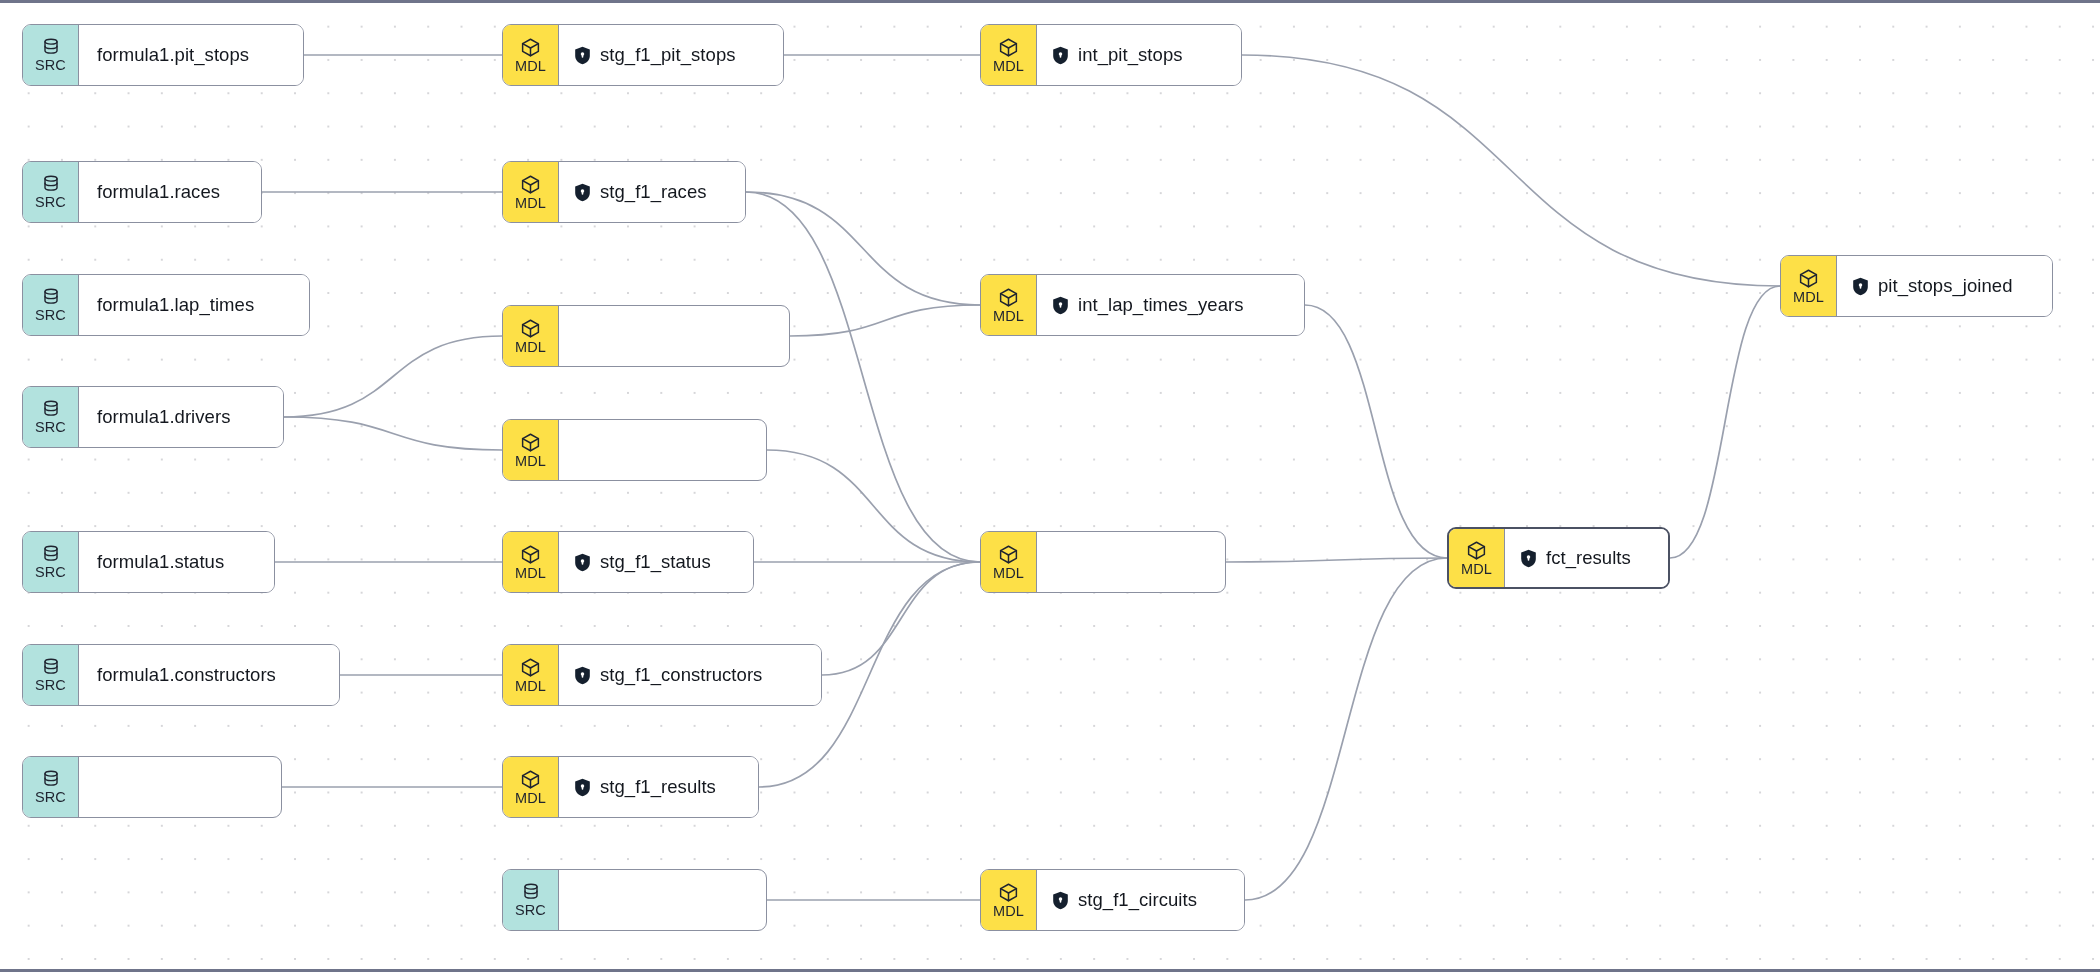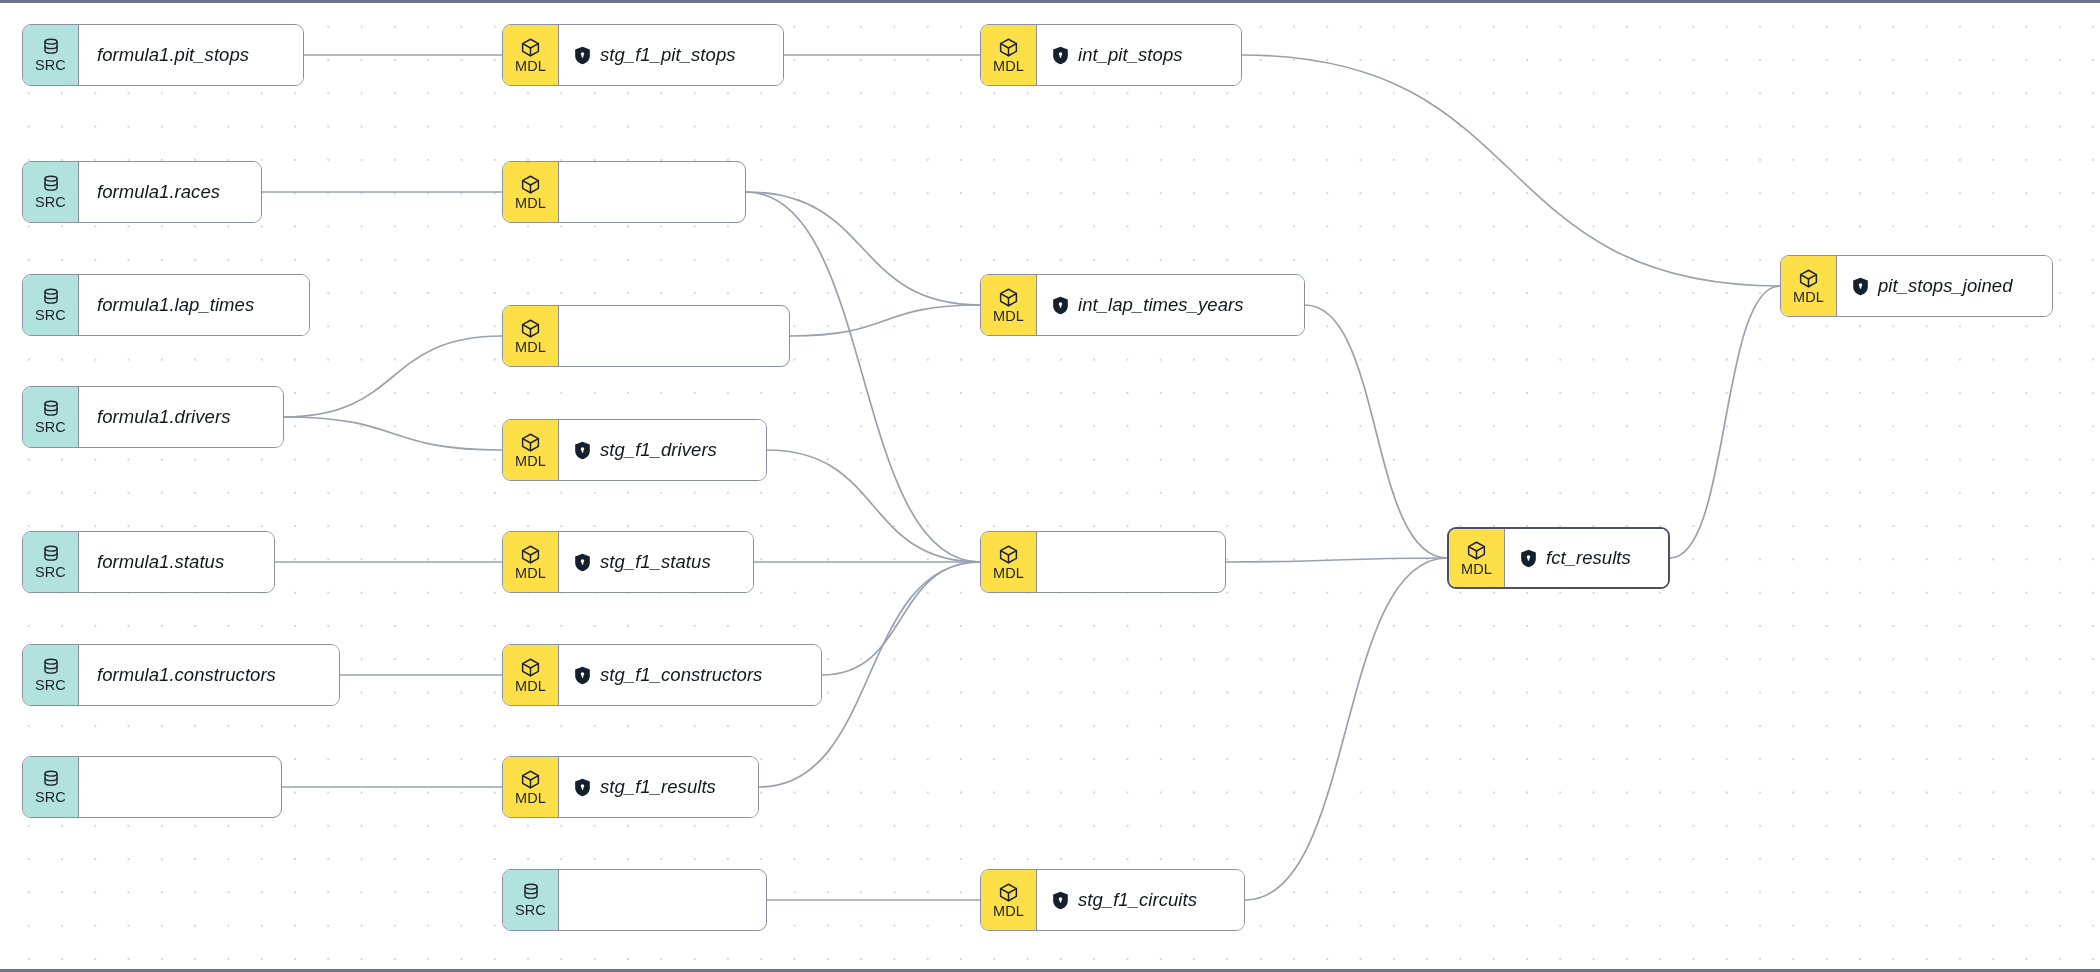--- a/index.html
+++ b/index.html
@@ -49,21 +49,21 @@
   .badge.mdl { background: #fde047; }
   .badge svg { display: block; }
   .badge .code {
     font-size: 14.5px; line-height: 15px; color: #1f2430;
     letter-spacing: 0.1px; margin-top: 1px;
   }
 
   .body {
     display: flex; align-items: center; gap: 9px;
     padding: 0 16px 0 15px;
-    flex: 1 1 auto; background: #ffffff; font-style: italic;
+    flex: 1 1 auto; background: #ffffff;
   }
   .shield { flex: 0 0 17px; display: block; }
   .label {
     font-size: 18.5px; color: #14181f; white-space: nowrap;
     letter-spacing: 0.05px;
   }
   .node.src-node .body { padding-left: 18px; }
 </style>
 </head>
 <body>
@@ -233,20 +233,30 @@
         <div class="badge mdl">
           <span>
             <svg width="21" height="21" viewBox="0 0 24 24" fill="none" stroke="#1f2430" stroke-width="1.7" stroke-linejoin="round" stroke-linecap="round">
               <path d="M12 2.6 21 7.6v8.8L12 21.4 3 16.4V7.6z"></path>
               <path d="M3 7.6 12 12.6 21 7.6"></path>
               <path d="M12 12.6V21.4"></path>
             </svg>
           </span>
           <span class="code">MDL</span>
         </div>
+        <div class="body">
+          <span style="display: flex;">
+            <svg class="shield" width="17" height="19" viewBox="0 0 20 22" fill="#15202e">
+              <path d="M10 .8 18.6 4v7.2c0 5.1-3.6 8.6-8.6 10.2C5 19.8 1.4 16.3 1.4 11.2V4z"></path>
+              <circle cx="10" cy="9.1" r="2.05" fill="#fff"></circle>
+              <rect x="9.05" y="9.1" width="1.9" height="4.5" rx="0.95" fill="#fff"></rect>
+            </svg>
+          </span>
+          <span class="label">stg_f1_races</span>
+        </div>
       </div>
       <div class="node mdl-node" style="left: 502px; top: 305px; width: 288px;">
         <div class="badge mdl">
           <span>
             <svg width="21" height="21" viewBox="0 0 24 24" fill="none" stroke="#1f2430" stroke-width="1.7" stroke-linejoin="round" stroke-linecap="round">
               <path d="M12 2.6 21 7.6v8.8L12 21.4 3 16.4V7.6z"></path>
               <path d="M3 7.6 12 12.6 21 7.6"></path>
               <path d="M12 12.6V21.4"></path>
             </svg>
           </span>
@@ -256,30 +266,20 @@
       <div class="node mdl-node" style="left: 502px; top: 419px; width: 265px;">
         <div class="badge mdl">
           <span>
             <svg width="21" height="21" viewBox="0 0 24 24" fill="none" stroke="#1f2430" stroke-width="1.7" stroke-linejoin="round" stroke-linecap="round">
               <path d="M12 2.6 21 7.6v8.8L12 21.4 3 16.4V7.6z"></path>
               <path d="M3 7.6 12 12.6 21 7.6"></path>
               <path d="M12 12.6V21.4"></path>
             </svg>
           </span>
           <span class="code">MDL</span>
-        </div>
-        <div class="body">
-          <span style="display: flex;">
-            <svg class="shield" width="17" height="19" viewBox="0 0 20 22" fill="#15202e">
-              <path d="M10 .8 18.6 4v7.2c0 5.1-3.6 8.6-8.6 10.2C5 19.8 1.4 16.3 1.4 11.2V4z"></path>
-              <circle cx="10" cy="9.1" r="2.05" fill="#fff"></circle>
-              <rect x="9.05" y="9.1" width="1.9" height="4.5" rx="0.95" fill="#fff"></rect>
-            </svg>
-          </span>
-          <span class="label">stg_f1_drivers</span>
         </div>
       </div>
       <div class="node mdl-node" style="left: 502px; top: 531px; width: 252px;">
         <div class="badge mdl">
           <span>
             <svg width="21" height="21" viewBox="0 0 24 24" fill="none" stroke="#1f2430" stroke-width="1.7" stroke-linejoin="round" stroke-linecap="round">
               <path d="M12 2.6 21 7.6v8.8L12 21.4 3 16.4V7.6z"></path>
               <path d="M3 7.6 12 12.6 21 7.6"></path>
               <path d="M12 12.6V21.4"></path>
             </svg>

